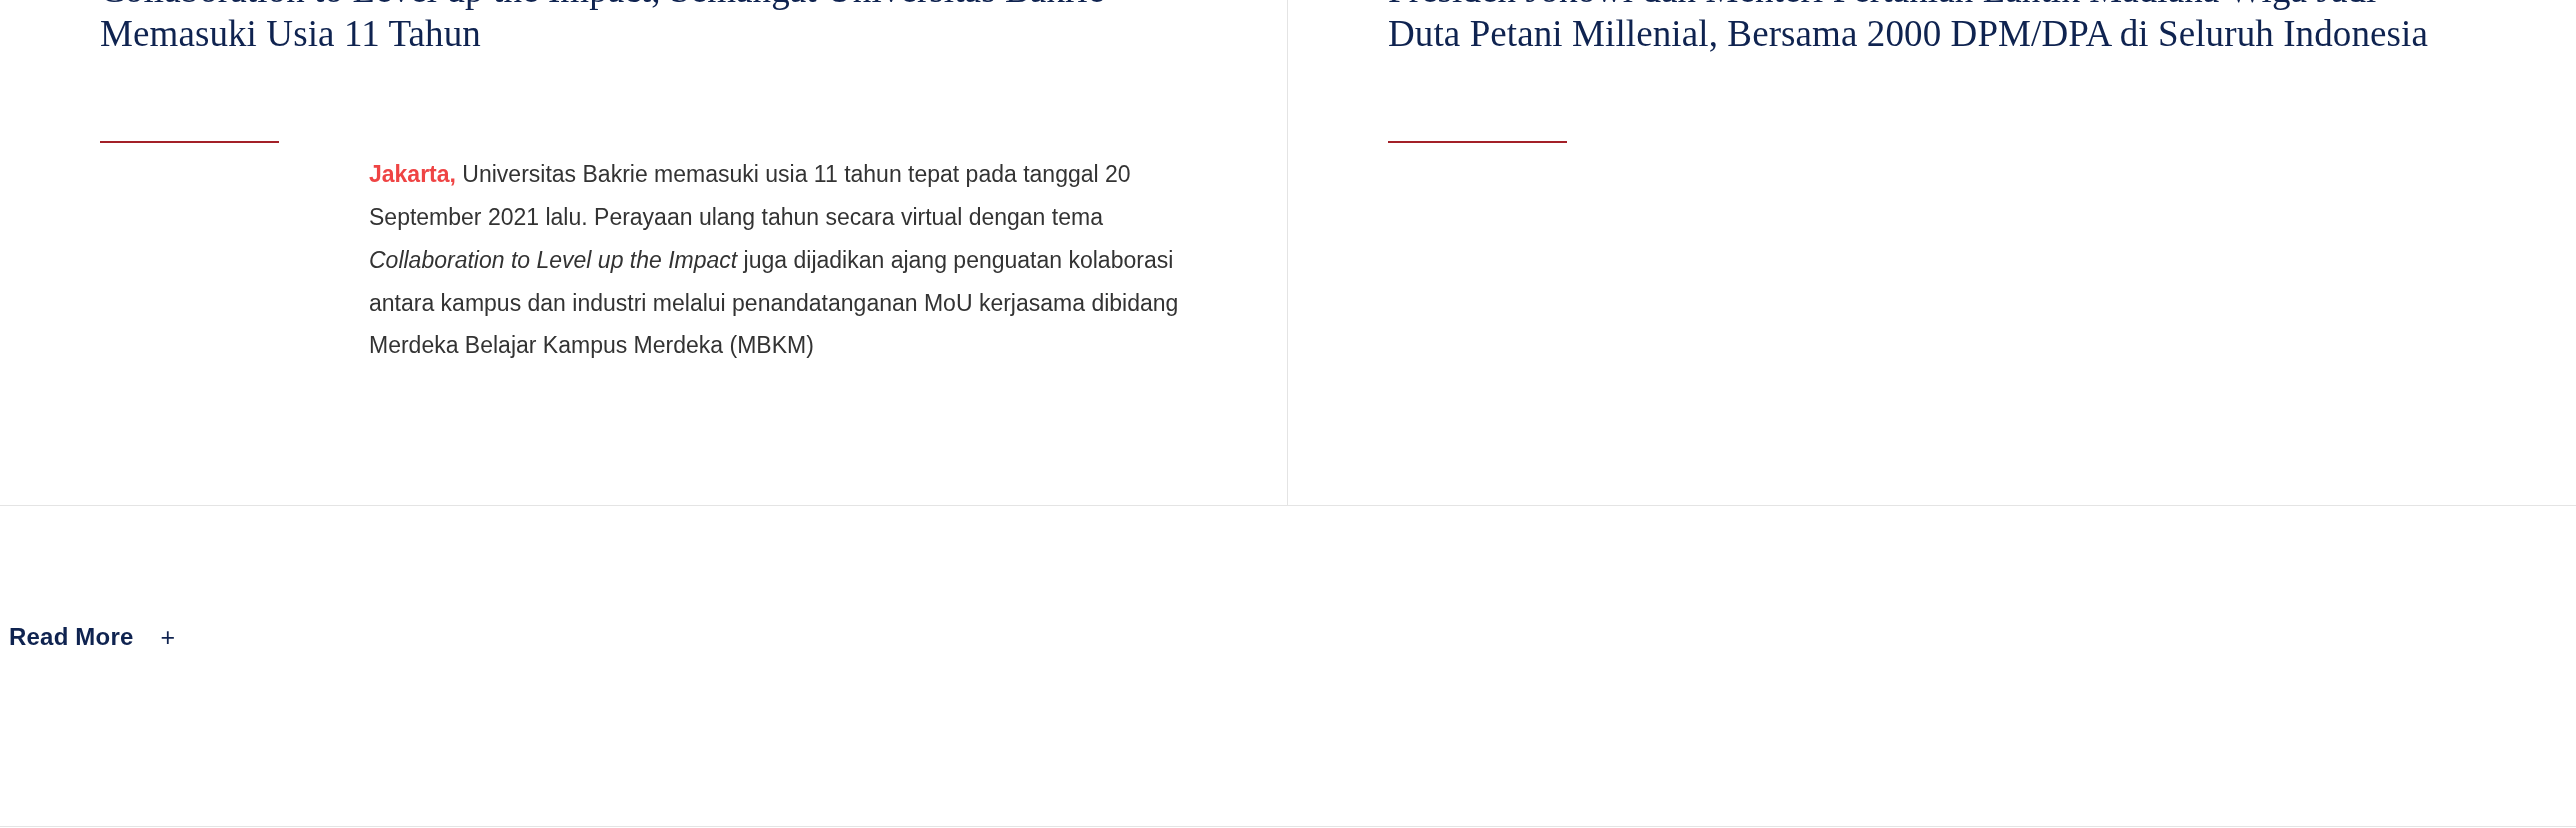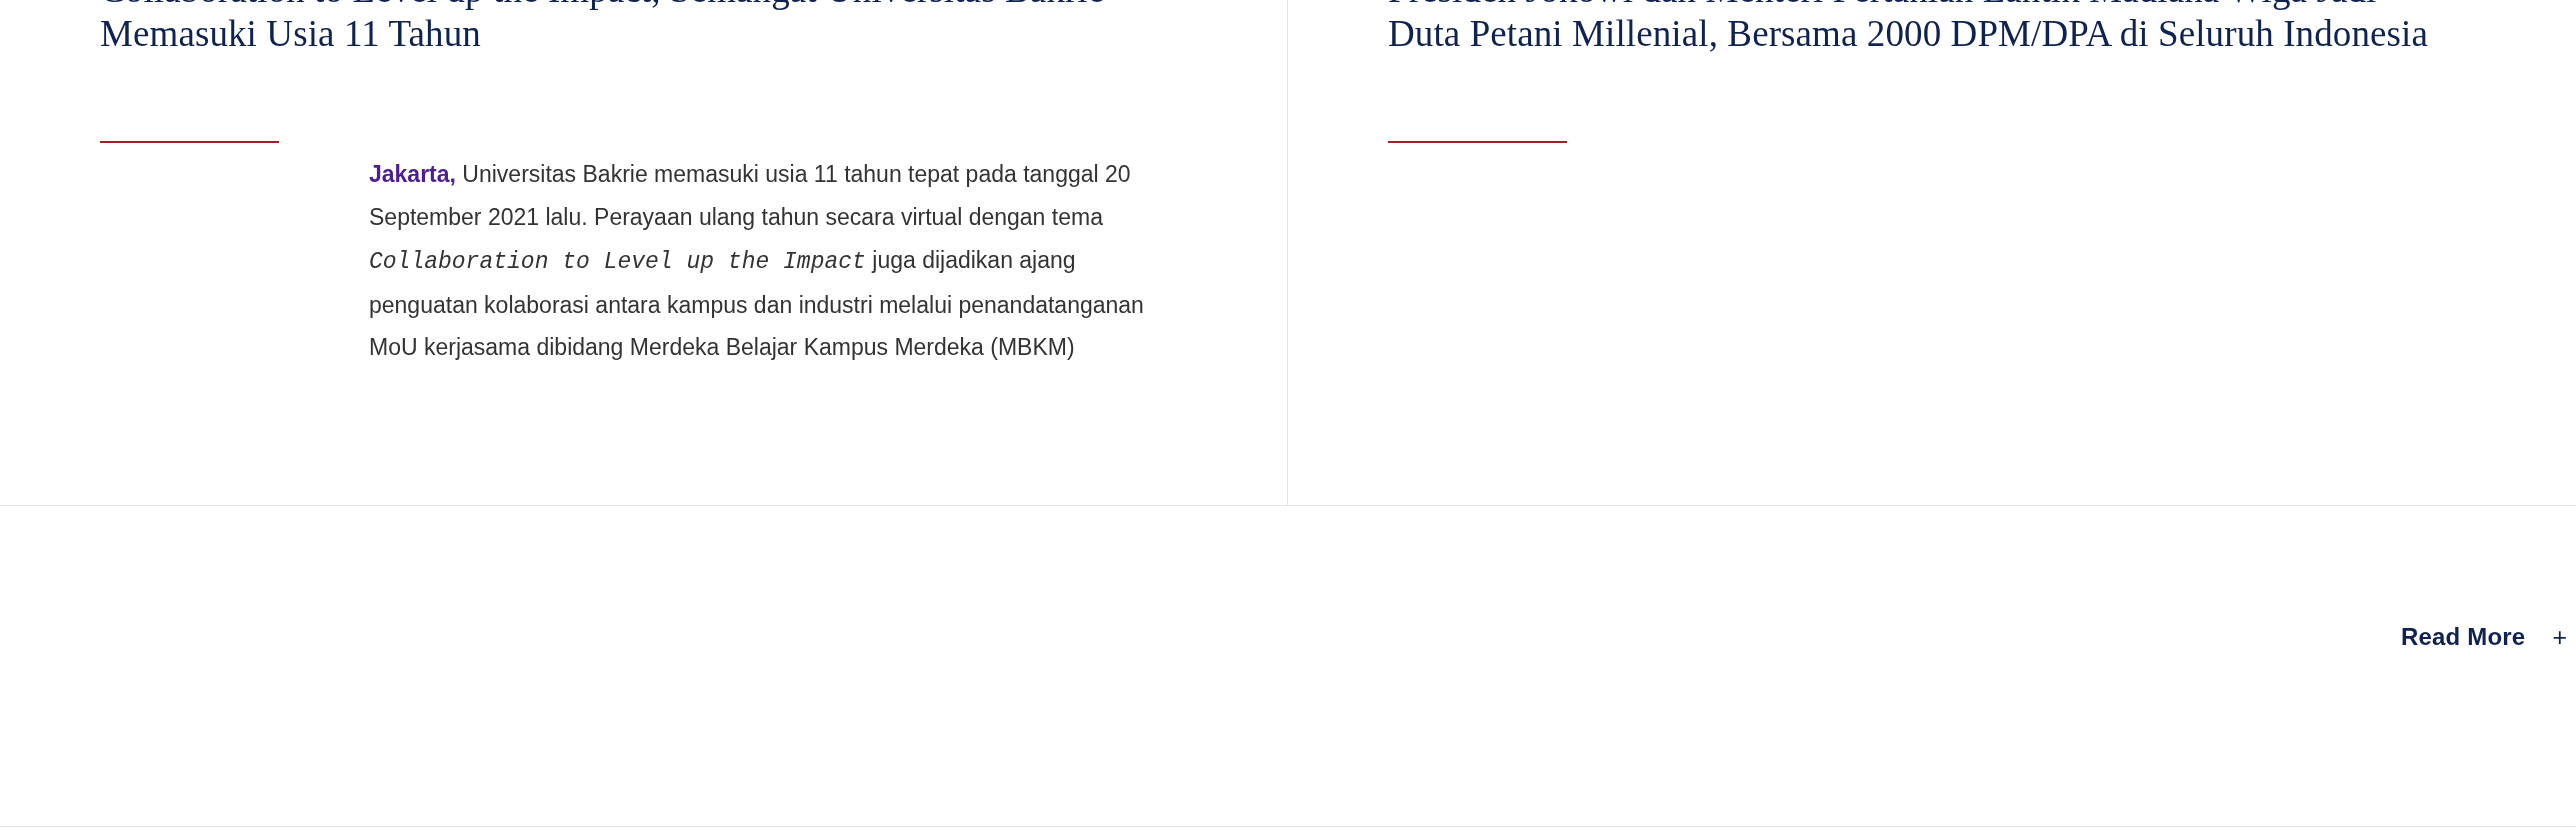--- a/index.html
+++ b/index.html
@@ -66,43 +66,42 @@
     background: #a32028;
   }
   .news-excerpt {
     flex: 1;
     color: #333333;
     font-size: 23px;
     line-height: 1.86;
     max-width: 811px;
   }
   .news-excerpt b {
-    color: #4c1d95;
+    color: #ef4444;
     font-weight: 700;
     text-align: center;
   }
   .news-excerpt i {
     font-style: italic;
-    font-family: Liberation Mono, monospace;
   }
 
   
   .read-more-band {
     position: relative;
     height: 321px;
     width: 100%;
     background: #ffffff;
   }
   .read-more-wrap {
     position: absolute;
     left: 0;
     right: 0;
     top: 112px;
     display: flex;
-    justify-content: flex-end;
+    justify-content: flex-start;
     align-items: center;
   }
   .read-more-btn {
     display: inline-flex;
     align-items: center;
     gap: 27px;
     background: transparent;
     border: none;
     cursor: pointer;
     padding: 5.4px 9px;

